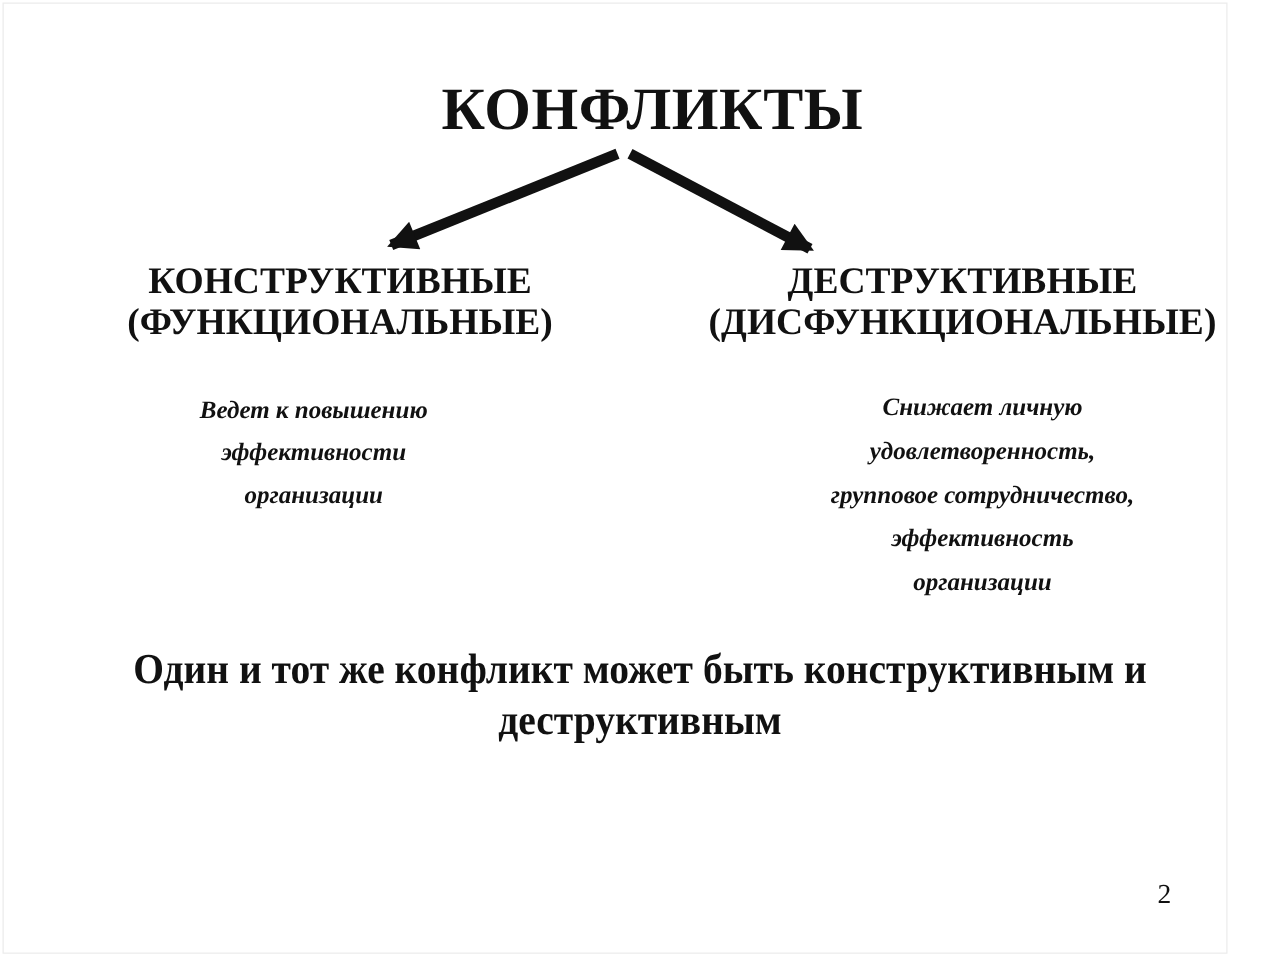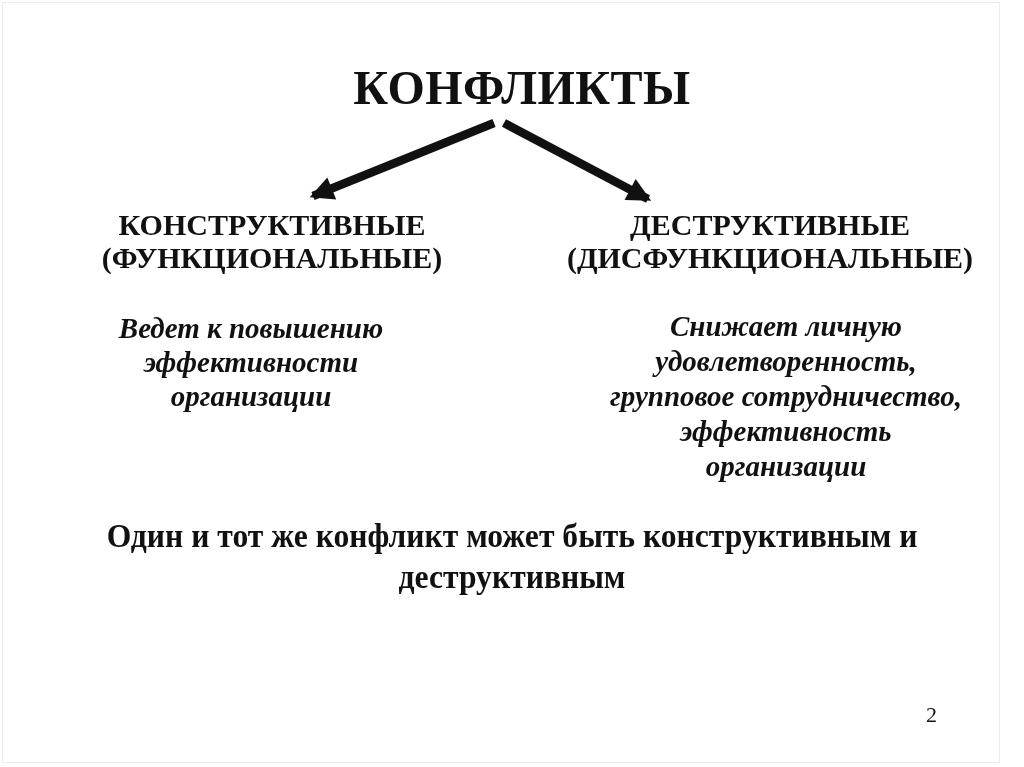--- a/index.html
+++ b/index.html
@@ -4,21 +4,20 @@
 <style>
   html, body { margin: 0; padding: 0; background: #ffffff; }
   .slide {
     position: relative;
     width: 984px;
     height: 767px;
     background: #ffffff;
     overflow: hidden;
     font-family: "Liberation Serif", "DejaVu Serif", serif;
     color: #111111;
-    padding-left: 18px;
   }
   .frame {
     position: absolute;
     left: 2px; top: 2px; right: 2px; bottom: 4px;
     border: 1px solid #ececec;
     pointer-events: none;
   }
   .title {
     position: absolute;
     left: 10px; top: 63px; width: 1024px;
@@ -40,21 +39,21 @@
     top: 208px;
     font-size: 30px;
     line-height: 33px;
     font-weight: bold;
     text-align: center;
   }
   .heading.left-col  { left: 32px;  width: 480px; }
   .heading.right-col { left: 520px; width: 500px; }
   .desc {
     position: absolute;
-    font-size: 29px;
+    font-size: 20px;
     line-height: 34px;
     font-weight: bold;
     font-style: italic;
     text-align: center;
   }
   .desc.left-col  { left: 61px;  top: 311px; width: 380px; }
   .desc.right-col { left: 576px; top: 309px; width: 420px; line-height: 35px; }
   .conclusion {
     position: absolute;
     left: 0; top: 515px; width: 1024px;

